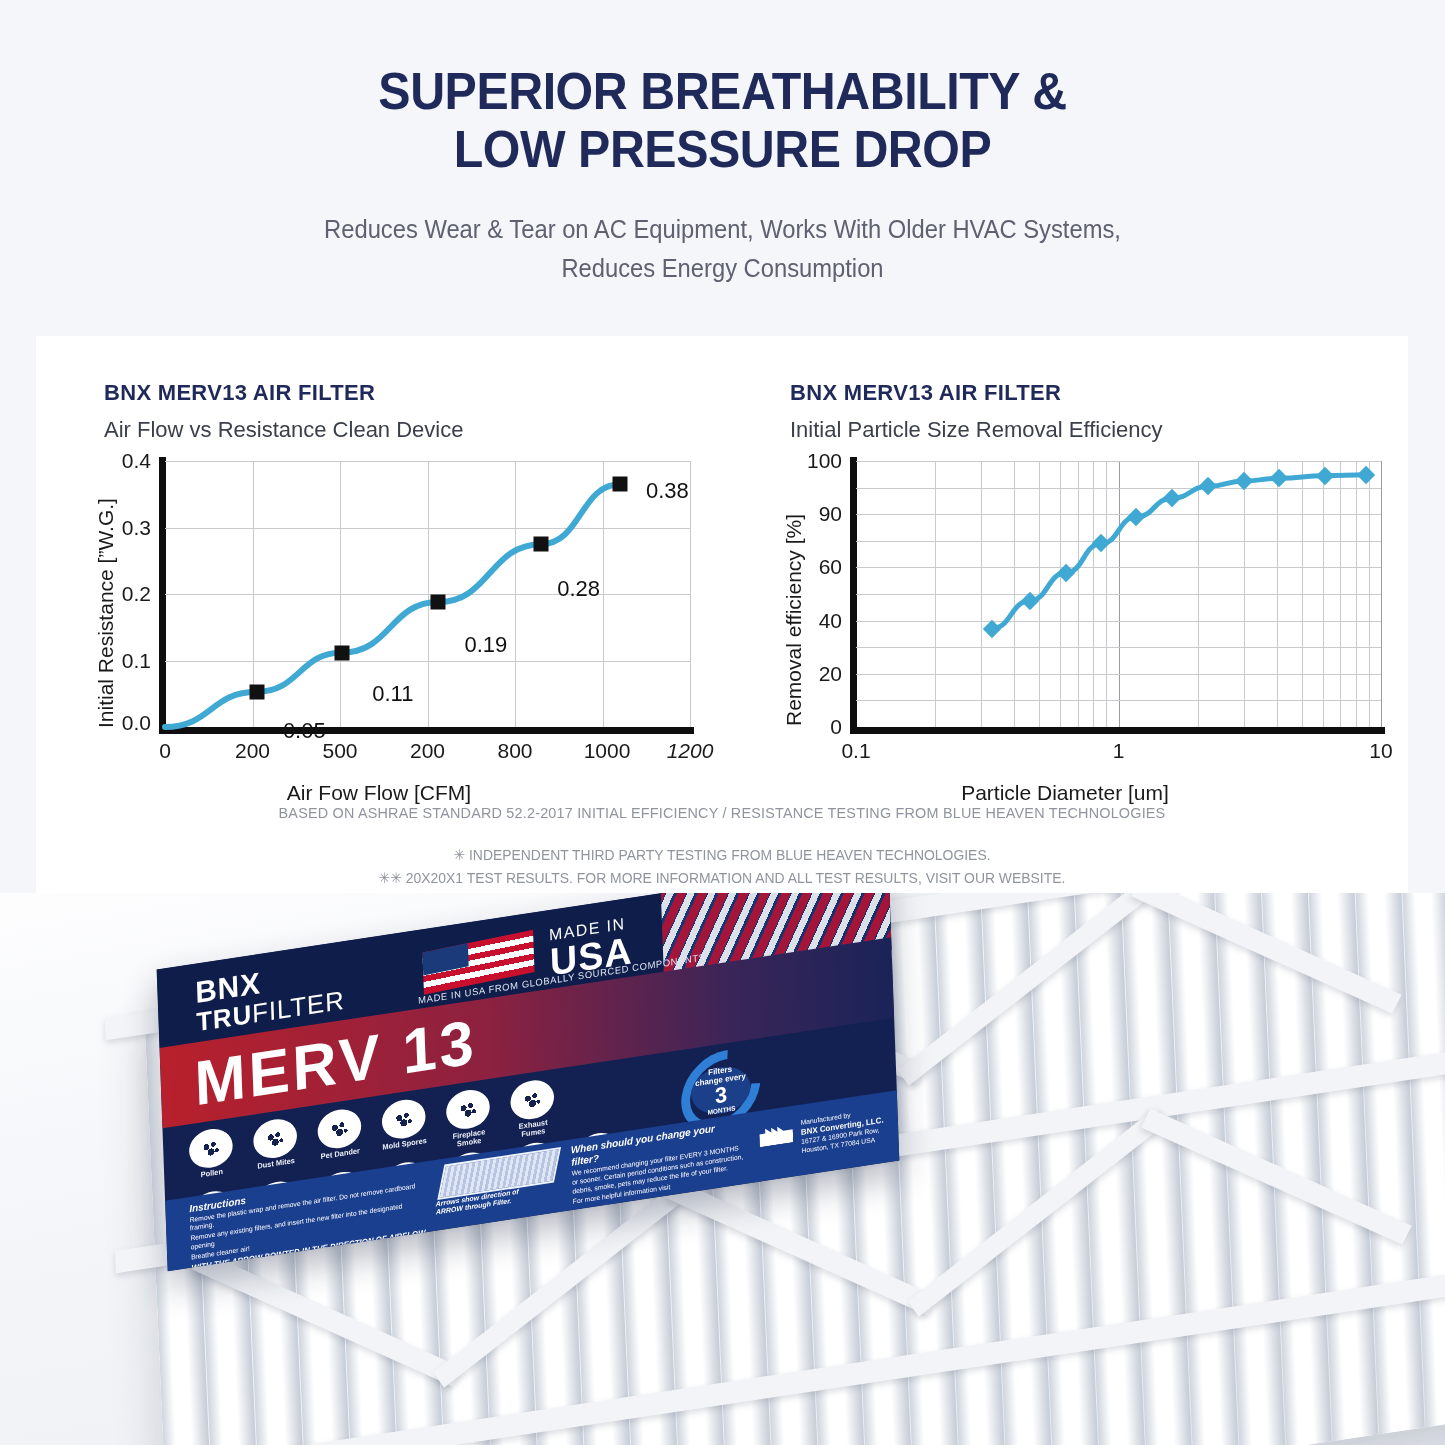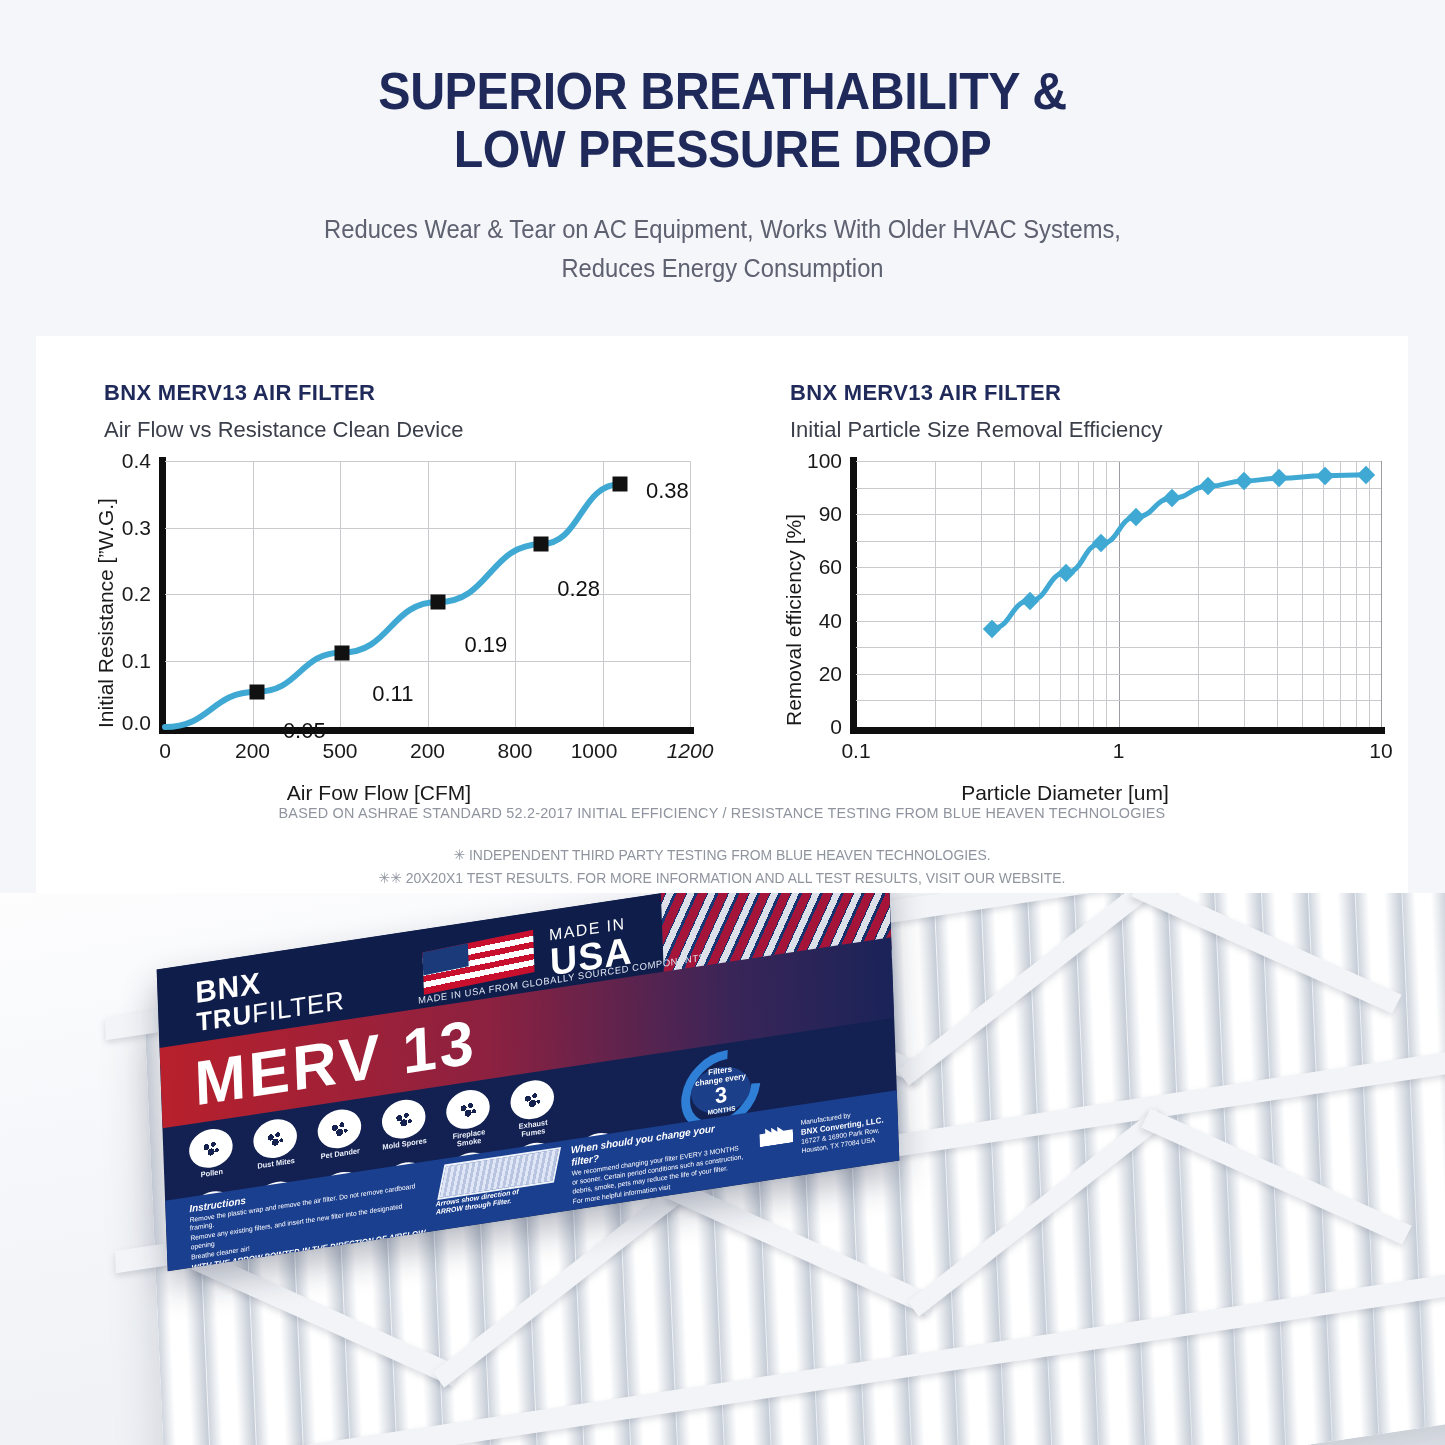--- a/index.html
+++ b/index.html
@@ -260,21 +260,21 @@
     <div class="tick tick-x" style="left: 0px;">0</div>
         <div class="grid-v" style="left: 87.5px;"></div>
         <div class="tick tick-x" style="left: 87.5px;">200</div>
         <div class="grid-v" style="left: 175px;"></div>
         <div class="tick tick-x" style="left: 175px;">500</div>
         <div class="grid-v" style="left: 262.5px;"></div>
         <div class="tick tick-x" style="left: 262.5px;">200</div>
         <div class="grid-v" style="left: 350px;"></div>
         <div class="tick tick-x" style="left: 350px;">800</div>
         <div class="grid-v" style="left: 437.5px;"></div>
-        <div class="tick tick-x" style="left: 429px;">1000</div>
+        <div class="tick tick-x" style="left: 442px;">1000</div>
         <div class="grid-v" style="left: 525px;"></div>
         <div class="tick tick-x" style="left: 525px; font-style: italic;">1200</div>
         <div class="tick tick-y" style="top: 262px;">0.0</div>
         <div class="grid-h" style="top: 199.5px;"></div>
         <div class="tick tick-y" style="top: 199.5px;">0.1</div>
         <div class="grid-h" style="top: 133px;"></div>
         <div class="tick tick-y" style="top: 133px;">0.2</div>
         <div class="grid-h" style="top: 66.5px;"></div>
         <div class="tick tick-y" style="top: 66.5px;">0.3</div>
         <div class="grid-h" style="top: 0px;"></div>

